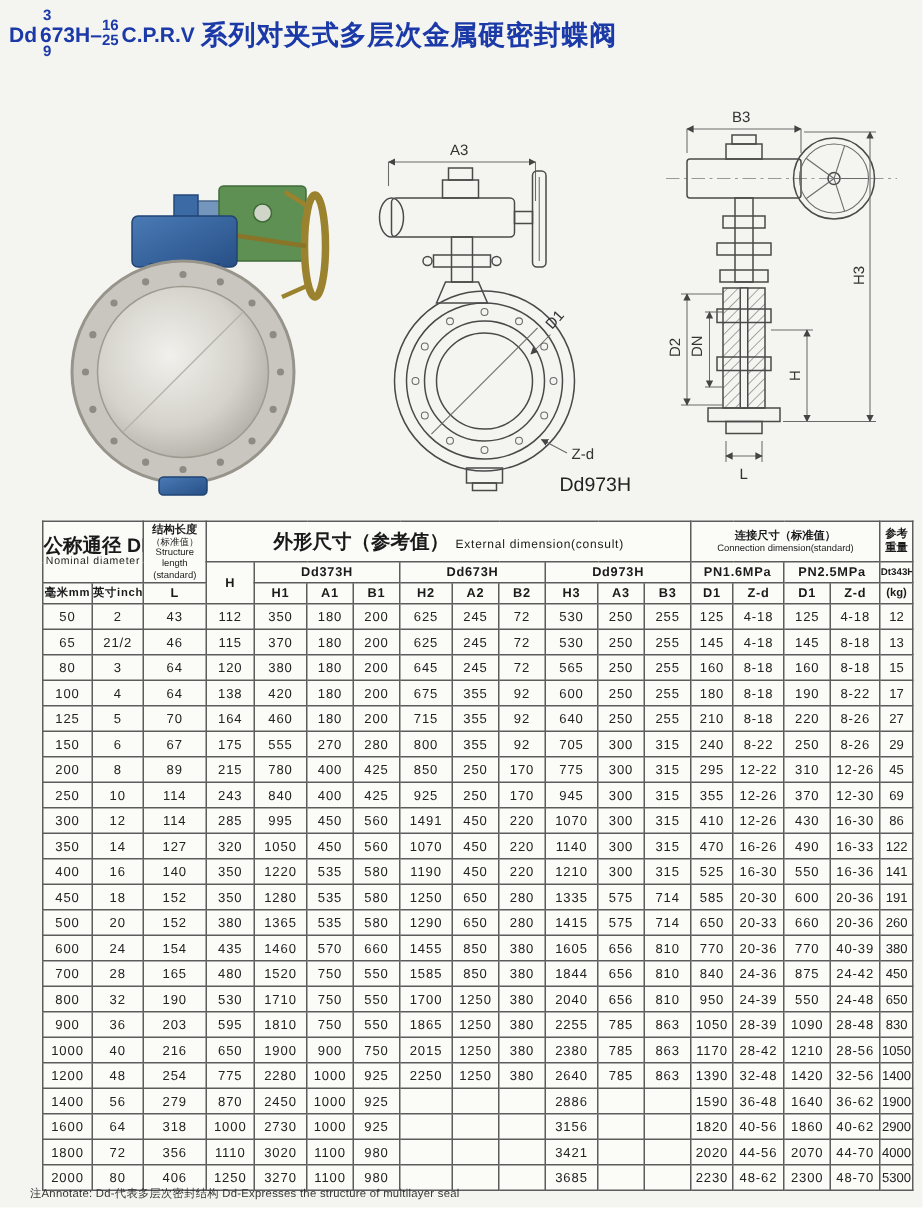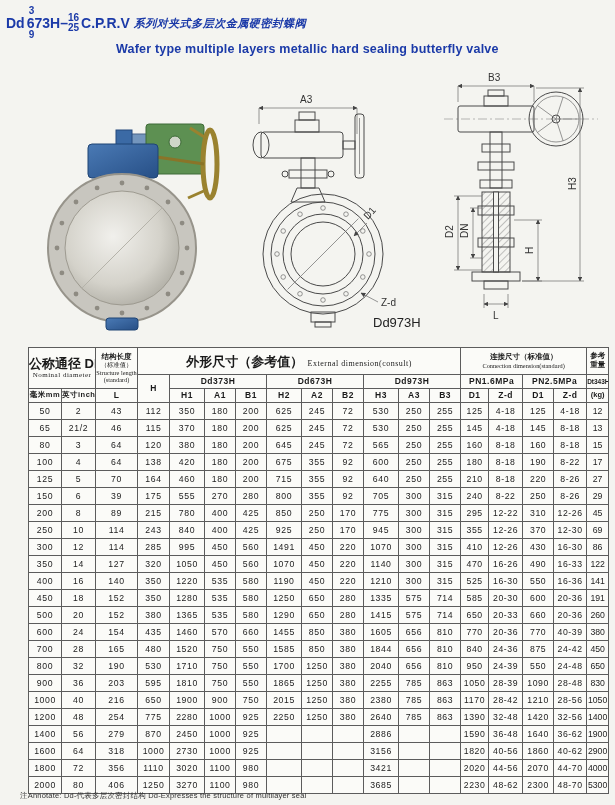--- a/index.html
+++ b/index.html
@@ -2,21 +2,21 @@
 <html><head>
 <meta charset="utf-8">
 <style>
   html,body{margin:0;padding:0;}
   #page{position:relative;width:615px;height:805px;background:#f4f4f0;
         font-family:"Liberation Sans",sans-serif;overflow:hidden;color:#1a1a1a;}
   
   .hdr{position:absolute;top:6px;left:6px;color:#1b3aa8;font-weight:bold;}
   .model-row{display:flex;align-items:center;line-height:1;}
   .big{font-size:14px;}
-  .zh-title{font-size:11px;margin-left:4px;letter-spacing:0.5px;font-style:italic;}
+  .zh-title{font-size:18px;margin-left:4px;letter-spacing:0.5px;}
   .stack3{display:flex;flex-direction:column;align-items:flex-start;margin-left:2px;}
   .stack3 .sm{font-size:10px;line-height:1;margin-left:2px;}
   .stack2{display:flex;flex-direction:column;align-items:flex-start;}
   .stack2 .sm{font-size:10px;line-height:1;}
   .suffix{margin-left:2px;}
   .title-en{margin-left:110px;margin-top:2px;font-size:12.5px;letter-spacing:0.2px;}
   
   .fig{position:absolute;}
   .drw{stroke:#4a4a4a;stroke-width:1;fill:none;}
   .drw-thin{stroke:#6a6a6a;stroke-width:0.7;fill:none;}
@@ -26,21 +26,21 @@
   .tbl-wrap{position:absolute;left:28px;top:347px;}
   table{border-collapse:collapse;table-layout:fixed;width:580px;background:#fbfbf8;}
   th,td{border:1px solid #5c5c5c;padding:0;text-align:center;vertical-align:middle;
         font-weight:normal;white-space:nowrap;overflow:hidden;}
   thead th{line-height:1.15;margin-top:13px;}
   .hA th{height:26px;}
   .hB th{height:13px;font-size:8.5px;font-weight:bold;letter-spacing:0.5px;}
   .hC th{height:13px;font-size:8.5px;font-weight:bold;letter-spacing:0.5px;}
   .zh{font-size:13px;font-weight:bold;}
   .zh.s{font-size:7.5px;}
-  .en{font-size:7px;letter-spacing:0.5px;white-space:normal;font-family:Liberation Serif, serif;}
+  .en{font-size:7px;letter-spacing:0.5px;white-space:normal;}
   .en.xs{font-size:6.3px;letter-spacing:0;}
   .wrapok{white-space:normal;}
   tbody td{height:16px;font-size:8.7px;letter-spacing:0.6px;color:#222;}
   tbody td:last-child{letter-spacing:0;}
   
   .footnote{position:absolute;left:20px;top:791px;font-size:7.5px;color:#333;letter-spacing:0.2px;}
 </style>
 </head>
 <body>
 
@@ -54,21 +54,20 @@
         <span class="big">673H–</span>
         <span class="sm">9</span>
       </span>
       <span class="stack2">
         <span class="sm">16</span>
         <span class="sm">25</span>
       </span>
       <span class="big suffix">C.P.R.V</span>
       <span class="zh-title">系列对夹式多层次金属硬密封蝶阀</span>
     </div>
-    <div class="title-en">Wafer type multiple layers metallic hard sealing butterfly valve</div>
   </div>
 
   <svg class="fig" style="left:30px;top:68px;" width="200" height="265" viewBox="0 0 200 265">
     <defs>
       <radialGradient id="discG" cx="42%" cy="40%" r="70%">
         <stop offset="0%" stop-color="#f1f0ec"></stop>
           <stop offset="60%" stop-color="#d4d2ca"></stop>
           <stop offset="100%" stop-color="#a9a79e"></stop>
       </radialGradient>
       <linearGradient id="bodyB" x1="0" y1="0" x2="1" y2="1">
@@ -415,21 +414,21 @@
             <td>255</td>
             <td>210</td>
             <td>8-18</td>
             <td>220</td>
             <td>8-26</td>
             <td>27</td>
           </tr>
           <tr>
             <td>150</td>
             <td>6</td>
-            <td>39</td>
+            <td>67</td>
             <td>175</td>
             <td>555</td>
             <td>270</td>
             <td>280</td>
             <td>800</td>
             <td>355</td>
             <td>92</td>
             <td>705</td>
             <td>300</td>
             <td>315</td>

